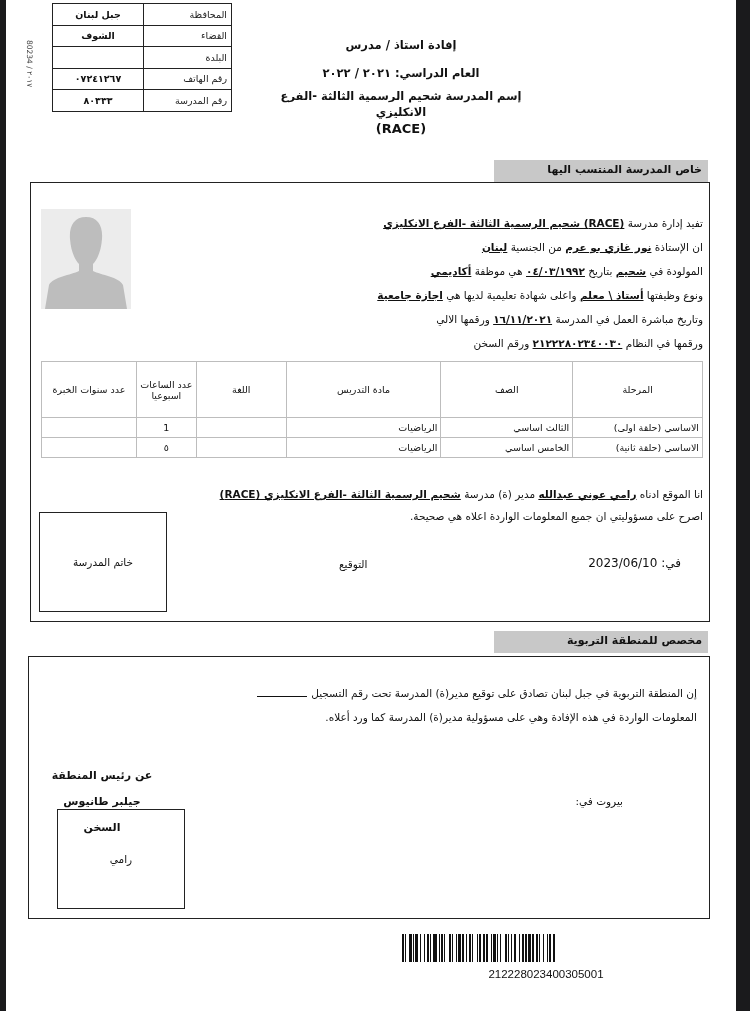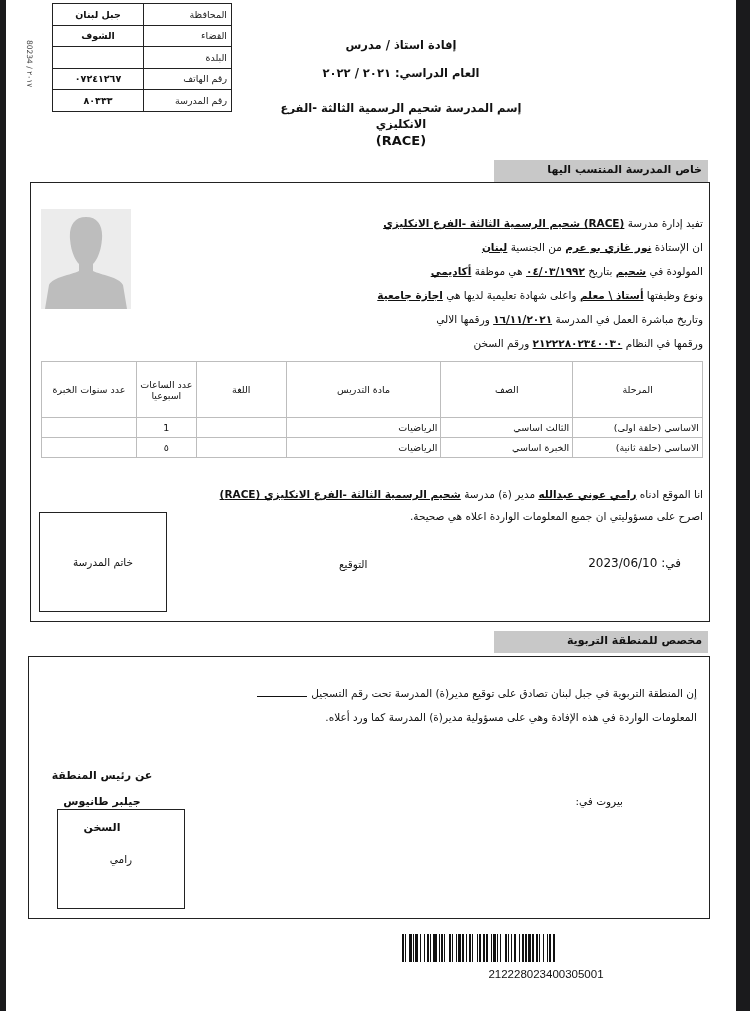--- a/index.html
+++ b/index.html
@@ -10,21 +10,21 @@
 
     
     .info-table { position: absolute; left: 46px; top: 3px; width: 180px; border-collapse: collapse; border: 1.5px solid #222; }
     .info-table td { border: 1px solid #222; height: 21.5px; font-size: 9.5px; padding: 0 4px; }
     .info-table td.lbl { width: 88px; text-align: right; color: #222; }
     .info-table td.val { text-align: center; font-weight: bold; }
     .side-ref { position: absolute; left: 28px; top: 40px; font-size: 7.5px; color: #444; transform: rotate(90deg); transform-origin: left top; white-space: nowrap; }
 
     .title-block { position: absolute; left: 250px; top: 38px; width: 290px; text-align: center; font-weight: bold; }
     .title-block .t1 { font-size: 11.5px; margin-bottom: 14px; }
-    .title-block .t2 { font-size: 11.5px; margin-bottom: 20px; }
+    .title-block .t2 { font-size: 11.5px; margin-bottom: 8px; }
     .title-block .t3 { font-size: 11.5px; line-height: 16px; }
     .title-block .t4 { font-size: 13px; line-height: 17px; }
 
     .sec-head { position: absolute; background: #c8c8c8; font-weight: bold; font-size: 11px; padding: 3px 6px; text-align: right; direction: rtl; }
     .sec1-head { left: 488px; top: 160px; width: 214px; height: 22px; }
     .sec2-head { left: 488px; top: 631px; width: 214px; height: 22px; }
 
     .box { position: absolute; border: 1.5px solid #222; }
     .box1 { left: 24px; top: 182px; width: 680px; height: 440px; }
     .box2 { left: 22px; top: 656px; width: 682px; height: 263px; }
@@ -162,21 +162,21 @@
           <tr>
             <td>الاساسي (حلقة اولى)</td>
             <td>الثالث اساسي</td>
             <td>الرياضيات</td>
             <td></td>
             <td class="c">1</td>
             <td></td>
           </tr>
           <tr>
             <td>الاساسي (حلقة ثانية)</td>
-            <td>الخبرة اساسي</td>
+            <td>الخامس اساسي</td>
             <td>الرياضيات</td>
             <td></td>
             <td class="c">٥</td>
             <td></td>
           </tr>
         </tbody>
     </table>
 
     <div class="decl">
       <div>

